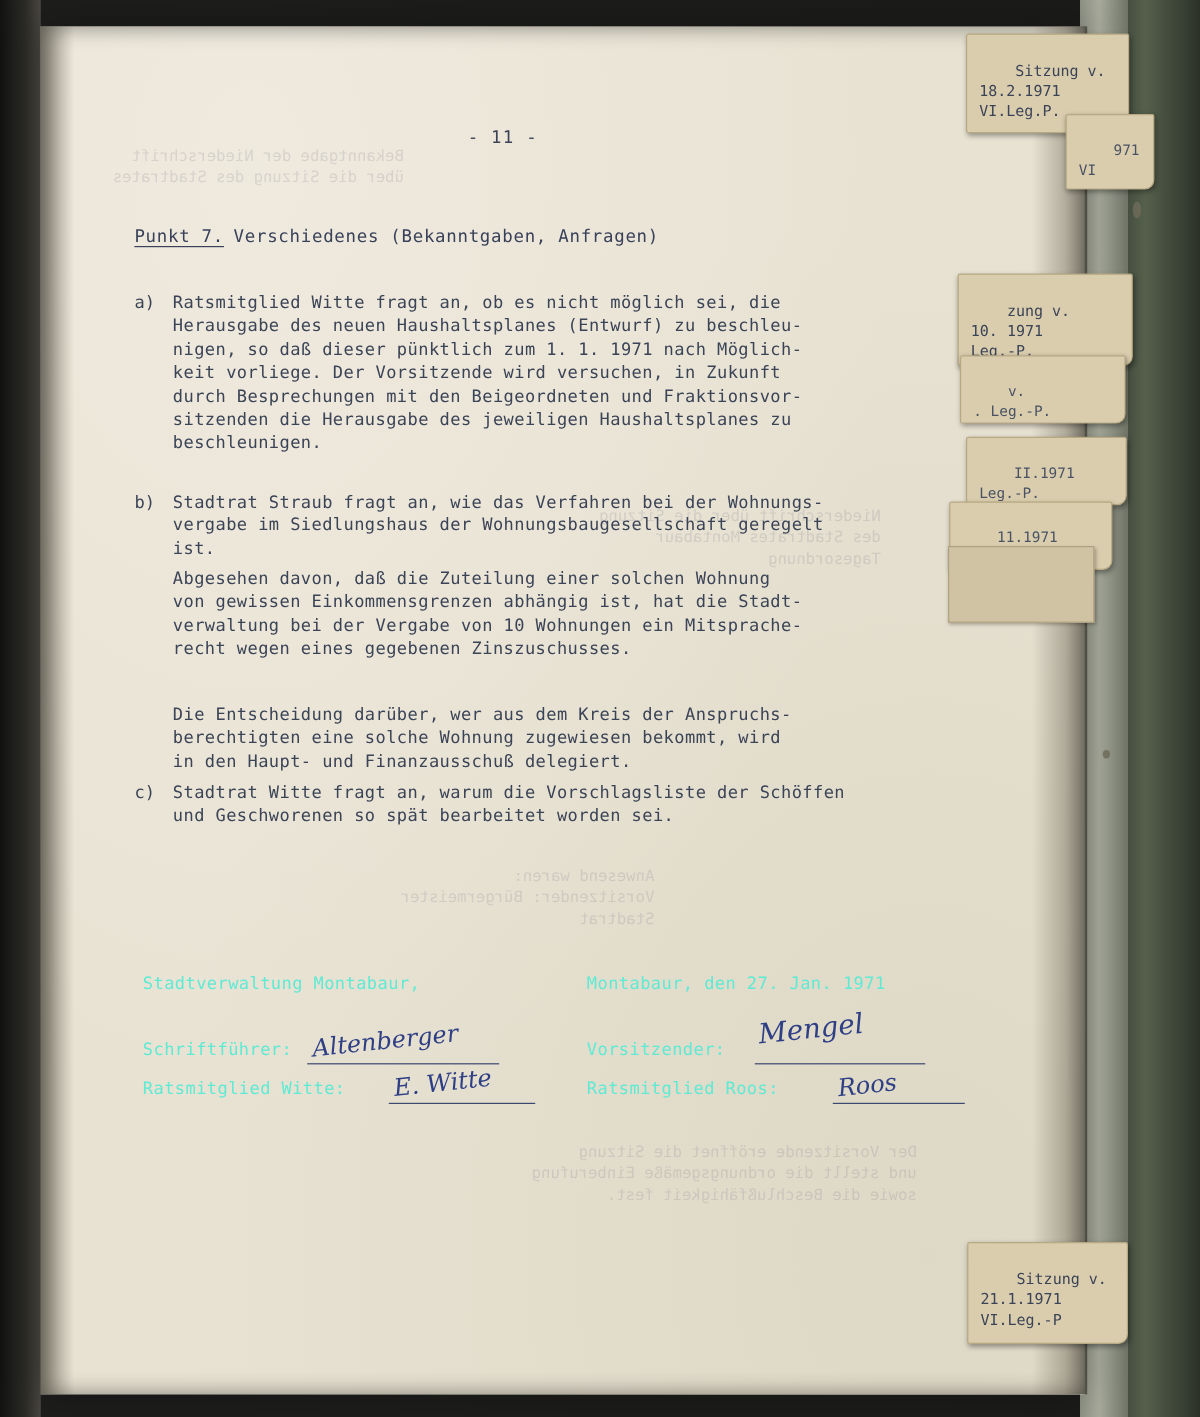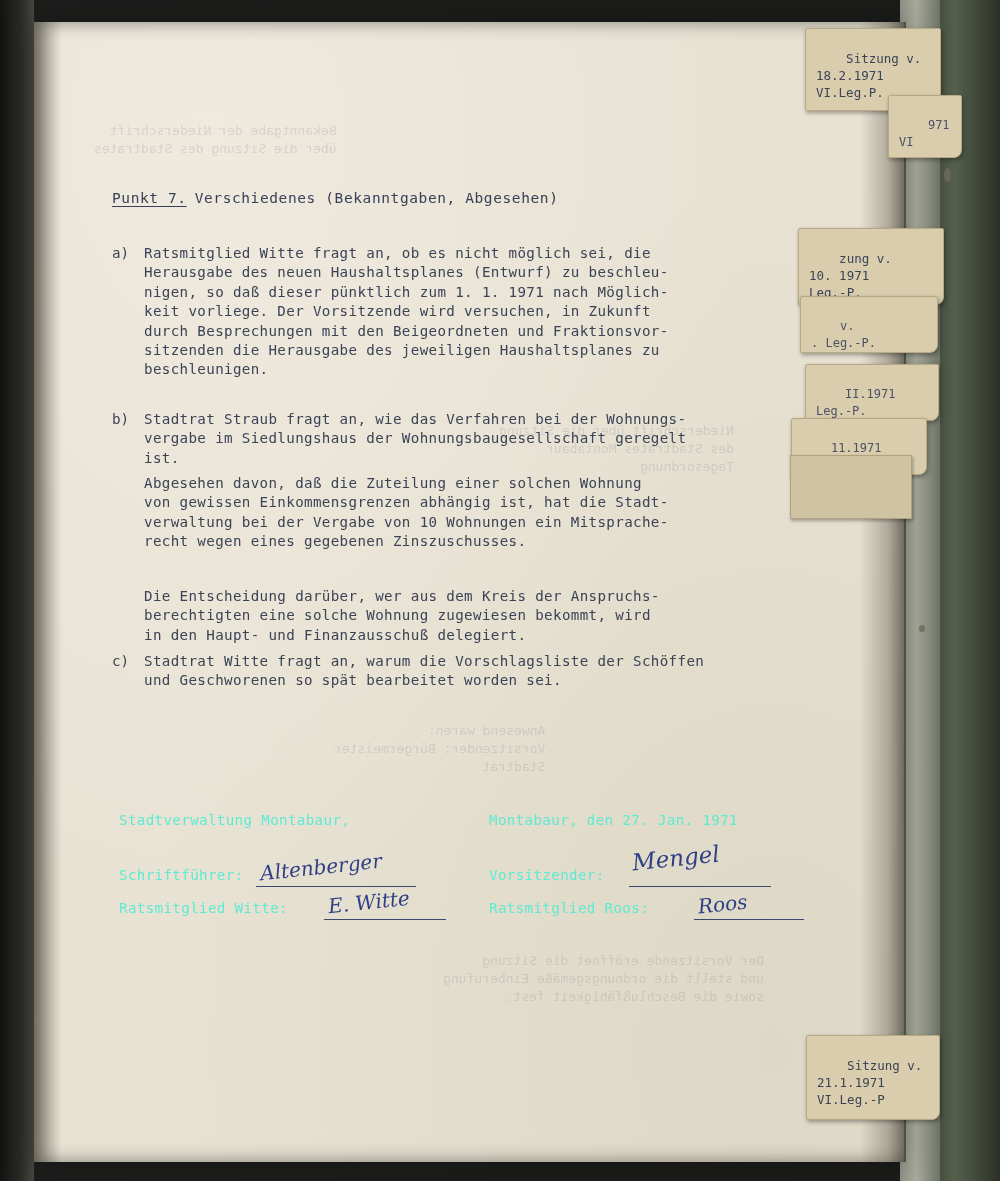--- a/index.html
+++ b/index.html
@@ -200,23 +200,24 @@
     <div class="ghost" style="left:280px; top:400px; width:420px;">Niederschrift über die Sitzung
 des Stadtrates Montabaur
 Tagesordnung</div>
     <div class="ghost" style="left:300px; top:700px;">Anwesend waren:
 Vorsitzender: Bürgermeister
 Stadtrat</div>
     <div class="ghost" style="left:90px; top:930px; width:640px;">Der Vorsitzende eröffnet die Sitzung
 und stellt die ordnungsgemäße Einberufung
 sowie die Beschlußfähigkeit fest.</div>
 
+    <div class="page-number">- 11 -</div>
 
     <div class="headline">
-      <span class="u">Punkt 7.</span><span style="margin-left:8px;">Verschiedenes (Bekanntgaben, Abgesehen)</span>
+      <span class="u">Punkt 7.</span><span style="margin-left:8px;">Verschiedenes (Bekanntgaben, Anfragen)</span>
     </div>
 
     <div class="marker" style="left:78px; top:222px;">a)</div>
     <div class="item" style="left:110px; top:222px;">Ratsmitglied Witte fragt an, ob es nicht möglich sei, die
 Herausgabe des neuen Haushaltsplanes (Entwurf) zu beschleu-
 nigen, so daß dieser pünktlich zum 1. 1. 1971 nach Möglich-
 keit vorliege. Der Vorsitzende wird versuchen, in Zukunft
 durch Besprechungen mit den Beigeordneten und Fraktionsvor-
 sitzenden die Herausgabe des jeweiligen Haushaltsplanes zu
 beschleunigen.</div>

